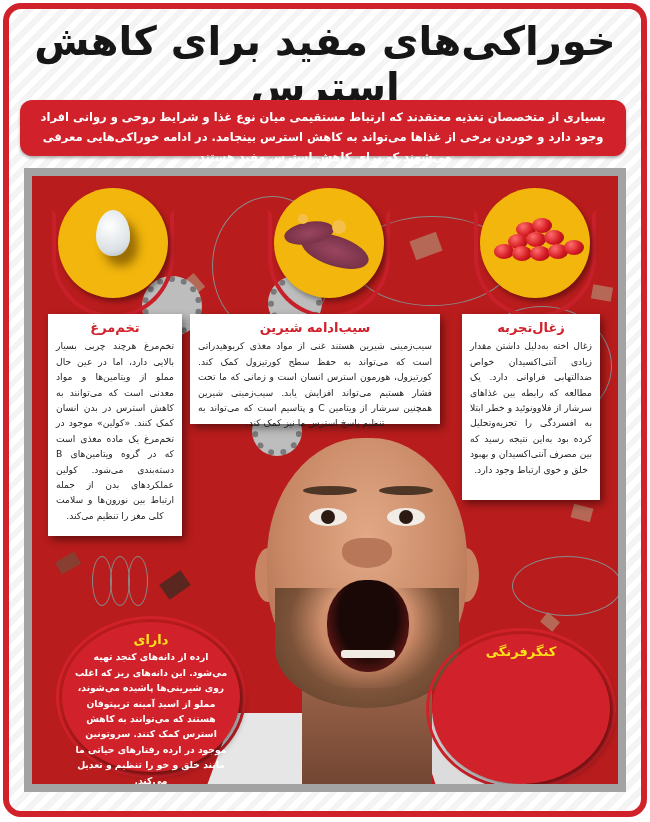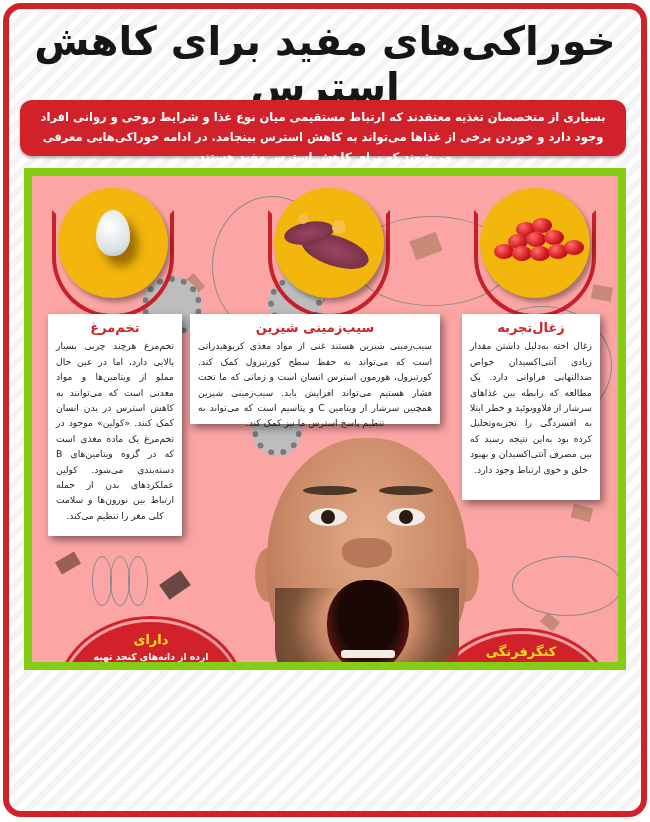--- a/index.html
+++ b/index.html
@@ -21,22 +21,22 @@
     background: #555555; border-radius: 10px 10px 0 0; color: #ffffff;
     font-size: 9px; text-align: center; line-height: 20px; direction: rtl; margin-top: 44px;
   }
   .intro {
     position: absolute; left: 20px; top: 100px; width: 606px; height: 56px;
     background: #d1222b; border-radius: 12px; color: #ffffff; direction: rtl;
     font-size: 11.5px; font-weight: bold; line-height: 20px; text-align: center;
     padding: 7px 12px; box-shadow: 0 2px 3px rgba(0,0,0,0.3);
   }
   .panel {
-    position: absolute; left: 24px; top: 168px; width: 602px; height: 502px;
-    border: 8px solid #84cc16; background: #fca5a5; overflow: hidden;
+    position: absolute; left: 24px; top: 168px; width: 602px; height: 624px;
+    border: 8px solid #a3a3a3; background: #b91c1c; overflow: hidden;
   }
   
   .debris { position: absolute; background: #b6826a; opacity: 0.75; }
   .wire { position: absolute; border: 1.5px solid #8a8a8a; border-radius: 50%; }
   .gear { position: absolute; border-radius: 50%; border: 6px dotted #7a7a7a; background: #bdbdbd; }
 
   .face {
     position: absolute; left: 205px; top: 262px; width: 260px; height: 360px;
   }
   .head {
@@ -177,21 +177,21 @@
       <div class="berry" style="left:68px;top:56px;"></div>
       <div class="berry" style="left:84px;top:52px;"></div>
     </div>
   </div>
 
   <div class="card" style="left:16px;top:138px;width:134px;height:222px;">
     <h3>تخم‌مرغ</h3>
     <p>تخم‌مرغ هرچند چربی بسیار بالایی دارد، اما در عین حال مملو از ویتامین‌ها و مواد معدنی است که می‌توانند به کاهش استرس در بدن انسان کمک کنند. «کولین» موجود در تخم‌مرغ یک ماده مغذی است که در گروه ویتامین‌های B دسته‌بندی می‌شود. کولین عملکردهای بدن از جمله ارتباط بین نورون‌ها و سلامت کلی مغز را تنظیم می‌کند.</p>
   </div>
   <div class="card" style="left:158px;top:138px;width:250px;height:110px;">
-    <h3>سیب‌زمینی شیرین</h3>
+    <h3>سیب‌ادامه شیرین</h3>
     <p>سیب‌زمینی شیرین هستند غنی از مواد مغذی کربوهیدراتی است که می‌تواند به حفظ سطح کورتیزول کمک کند. کورتیزول، هورمون استرس انسان است و زمانی که ما تحت فشار هستیم می‌تواند افزایش یابد. سیب‌زمینی شیرین همچنین سرشار از ویتامین C و پتاسیم است که می‌تواند به تنظیم پاسخ استرس ما نیز کمک کند.</p>
   </div>
   <div class="card" style="left:430px;top:138px;width:138px;height:186px;">
     <h3>زغال‌تجربه</h3>
     <p>زغال اخته به‌دلیل داشتن مقدار زیادی آنتی‌اکسیدان خواص ضدالتهابی فراوانی دارد. یک مطالعه که رابطه بین غذاهای سرشار از فلاوونوئید و خطر ابتلا به افسردگی را تجزیه‌وتحلیل کرده بود به‌این نتیجه رسید که بین مصرف آنتی‌اکسیدان و بهبود خلق و خوی ارتباط وجود دارد.</p>
   </div>
 
   <div class="bubble-ring" style="left:24px;top:440px;"></div>
   <div class="bubble" style="left:30px;top:446px;">
     <h3>دارای</h3>

